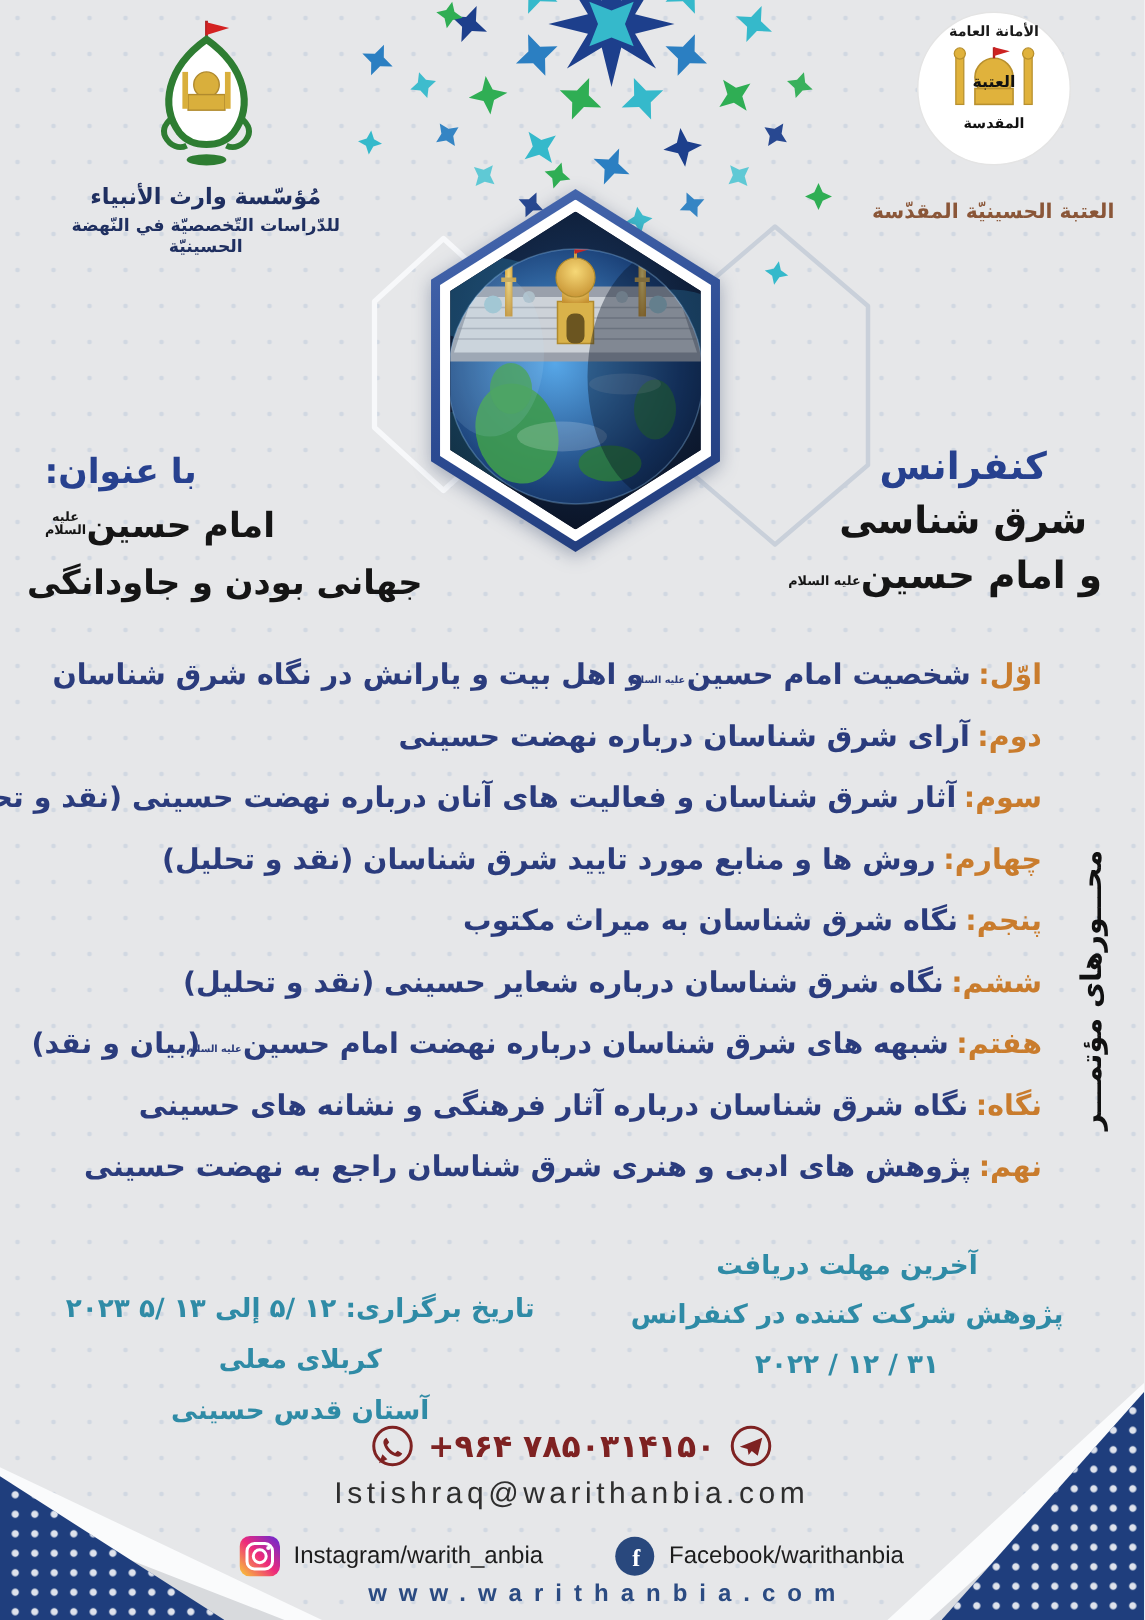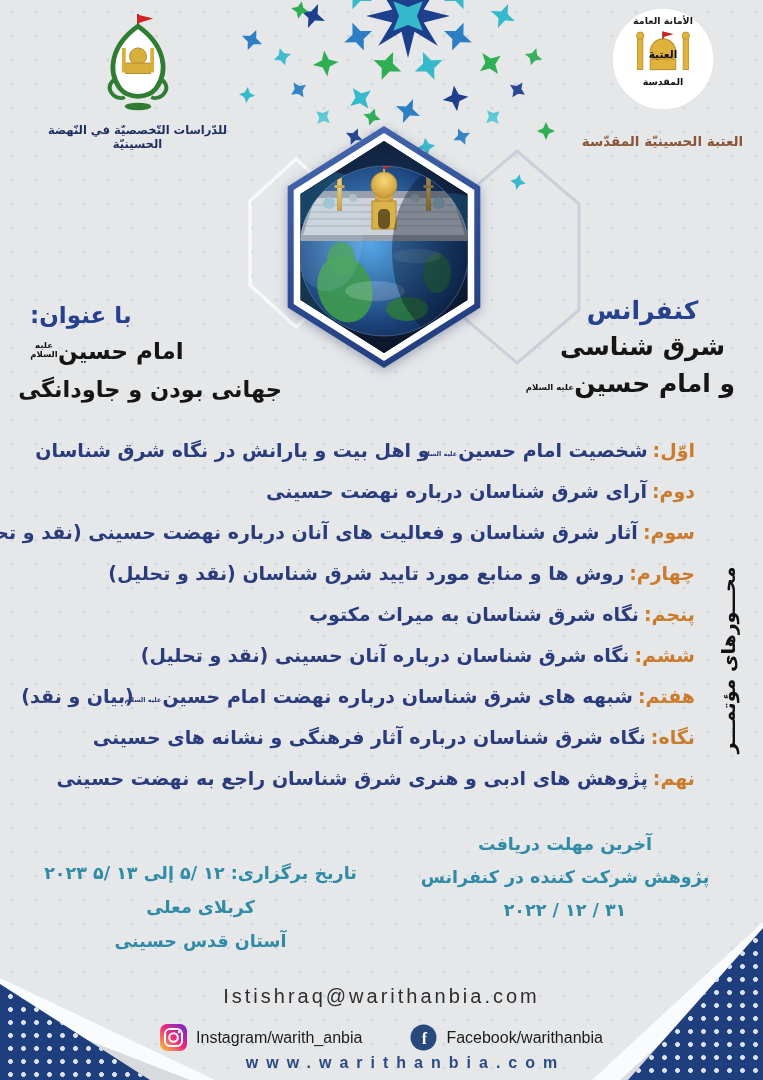--- a/index.html
+++ b/index.html
@@ -142,20 +142,21 @@
       <polygon points="50,3 66,7 50,12" fill="#d42222"></polygon>
       <path d="M50,15 C22,35 17,62 31,81 C40,92 60,92 69,81 C83,62 78,35 50,15 Z" fill="#ffffff" stroke="#2e7d32" stroke-width="5"></path>
       <circle cx="50" cy="47" r="9" fill="#d9af3c" stroke="#b08a2e"></circle>
       <rect x="37" y="54" width="26" height="11" fill="#d9af3c" stroke="#b08a2e"></rect>
       <rect x="33" y="38" width="4" height="26" fill="#d9af3c"></rect>
       <rect x="63" y="38" width="4" height="26" fill="#d9af3c"></rect>
       <path d="M24,72 q-8,8 0,16 q6,5 12,2" fill="none" stroke="#2e7d32" stroke-width="4"></path>
       <path d="M76,72 q8,8 0,16 q-6,5 -12,2" fill="none" stroke="#2e7d32" stroke-width="4"></path>
       <ellipse cx="50" cy="100" rx="14" ry="4" fill="#2e7d32"></ellipse>
     </svg>
+    <div class="l1">مُؤسّسة وارث الأنبياء</div>
     <div class="l2">للدّراسات التّخصصيّة في النّهضة الحسينيّة</div>
   </div>
 
   <div class="org-right">
     <svg width="106" height="106" viewBox="0 0 100 100">
       <circle cx="50" cy="50" r="48" fill="#ffffff" stroke="#e4e4e4"></circle>
       <text x="50" y="17" text-anchor="middle" font-size="9" font-weight="bold" fill="#1a1a1a">الأمانة العامة</text>
       <rect x="26" y="30" width="5" height="30" fill="#e0b23c" stroke="#b8902e" stroke-width=".8"></rect>
       <rect x="69" y="30" width="5" height="30" fill="#e0b23c" stroke="#b8902e" stroke-width=".8"></rect>
       <circle cx="28.5" cy="28" r="3.5" fill="#e0b23c" stroke="#b8902e" stroke-width=".8"></circle>
@@ -267,21 +268,21 @@
 
   <div class="topic-row">
     <span class="topic-num">چهارم:</span><span class="topic-text">روش ها و منابع مورد تایید شرق شناسان (نقد و تحلیل)</span>
   </div>
 
   <div class="topic-row">
     <span class="topic-num">پنجم:</span><span class="topic-text">نگاه شرق شناسان به میراث مکتوب</span>
   </div>
 
   <div class="topic-row">
-    <span class="topic-num">ششم:</span><span class="topic-text">نگاه شرق شناسان درباره آنان حسینی (نقد و تحلیل)</span>
+    <span class="topic-num">ششم:</span><span class="topic-text">نگاه شرق شناسان درباره شعایر حسینی (نقد و تحلیل)</span>
   </div>
 
   <div class="topic-row">
     <span class="topic-num">هفتم:</span><span class="topic-text">شبهه های شرق شناسان درباره نهضت امام حسین</span><span class="hon-xs">علیه السلام</span><span class="topic-text"> (بیان و نقد)</span>
   </div>
 
   <div class="topic-row">
     <span class="topic-num">نگاه:</span><span class="topic-text">نگاه شرق شناسان درباره آثار فرهنگی و نشانه های حسینی</span>
   </div>
 
@@ -295,20 +296,32 @@
     <div class="sched-date">تاریخ برگزاری:  ۱۲ /۵ إلی ۱۳ /۵  ۲۰۲۳</div>
     <div>کربلای معلی</div>
     <div>آستان قدس حسینی</div>
   </div>
   <div class="sched-right">
     <div>آخرین مهلت دریافت</div>
     <div>پژوهش شرکت کننده در کنفرانس</div>
     <div class="sched-date">۳۱ / ۱۲ / ۲۰۲۲</div>
   </div>
 
+  <div class="phone-row">
+    <svg width="30" height="30" viewBox="0 0 30 30">
+      <circle cx="15" cy="15" r="12.5" fill="none" stroke="#7e2222" stroke-width="2"></circle>
+      <polygon points="6,26.5 8.3,20.5 11.6,23.8" fill="#7e2222"></polygon>
+      <path d="M11,9.5c-1.5,.6-2.4,2.2-2,3.8c1,4.2,4.5,7.7,8.7,8.7c1.6,.4,3.2-.5,3.8-2l-3-1.8l-1.8,1.4 c-2.3-1.1-4.2-3-5.3-5.3l1.4-1.8z" fill="#7e2222"></path>
+    </svg>
+    <span class="phone-num">+۹۶۴ ۷۸۵۰۳۱۴۱۵۰</span>
+    <svg width="30" height="30" viewBox="0 0 30 30">
+      <circle cx="15" cy="15" r="12.5" fill="none" stroke="#7e2222" stroke-width="2"></circle>
+      <polygon points="7.5,15.5 22.5,9.5 19.5,21.5 15.5,18.3 13.4,21 12.7,17" fill="#7e2222"></polygon>
+    </svg>
+  </div>
   <div class="email-row">Istishraq@warithanbia.com</div>
 
   <div class="social-row">
     <div class="social-item">
       <svg width="27" height="27" viewBox="0 0 27 27">
         <defs>
             <linearGradient id="igG" x1="0" y1="1" x2="1" y2="0">
           <stop offset="0" stop-color="#f9ce34"></stop>
               <stop offset=".5" stop-color="#ee2a7b"></stop>
           <stop offset="1" stop-color="#6228d7"></stop>

